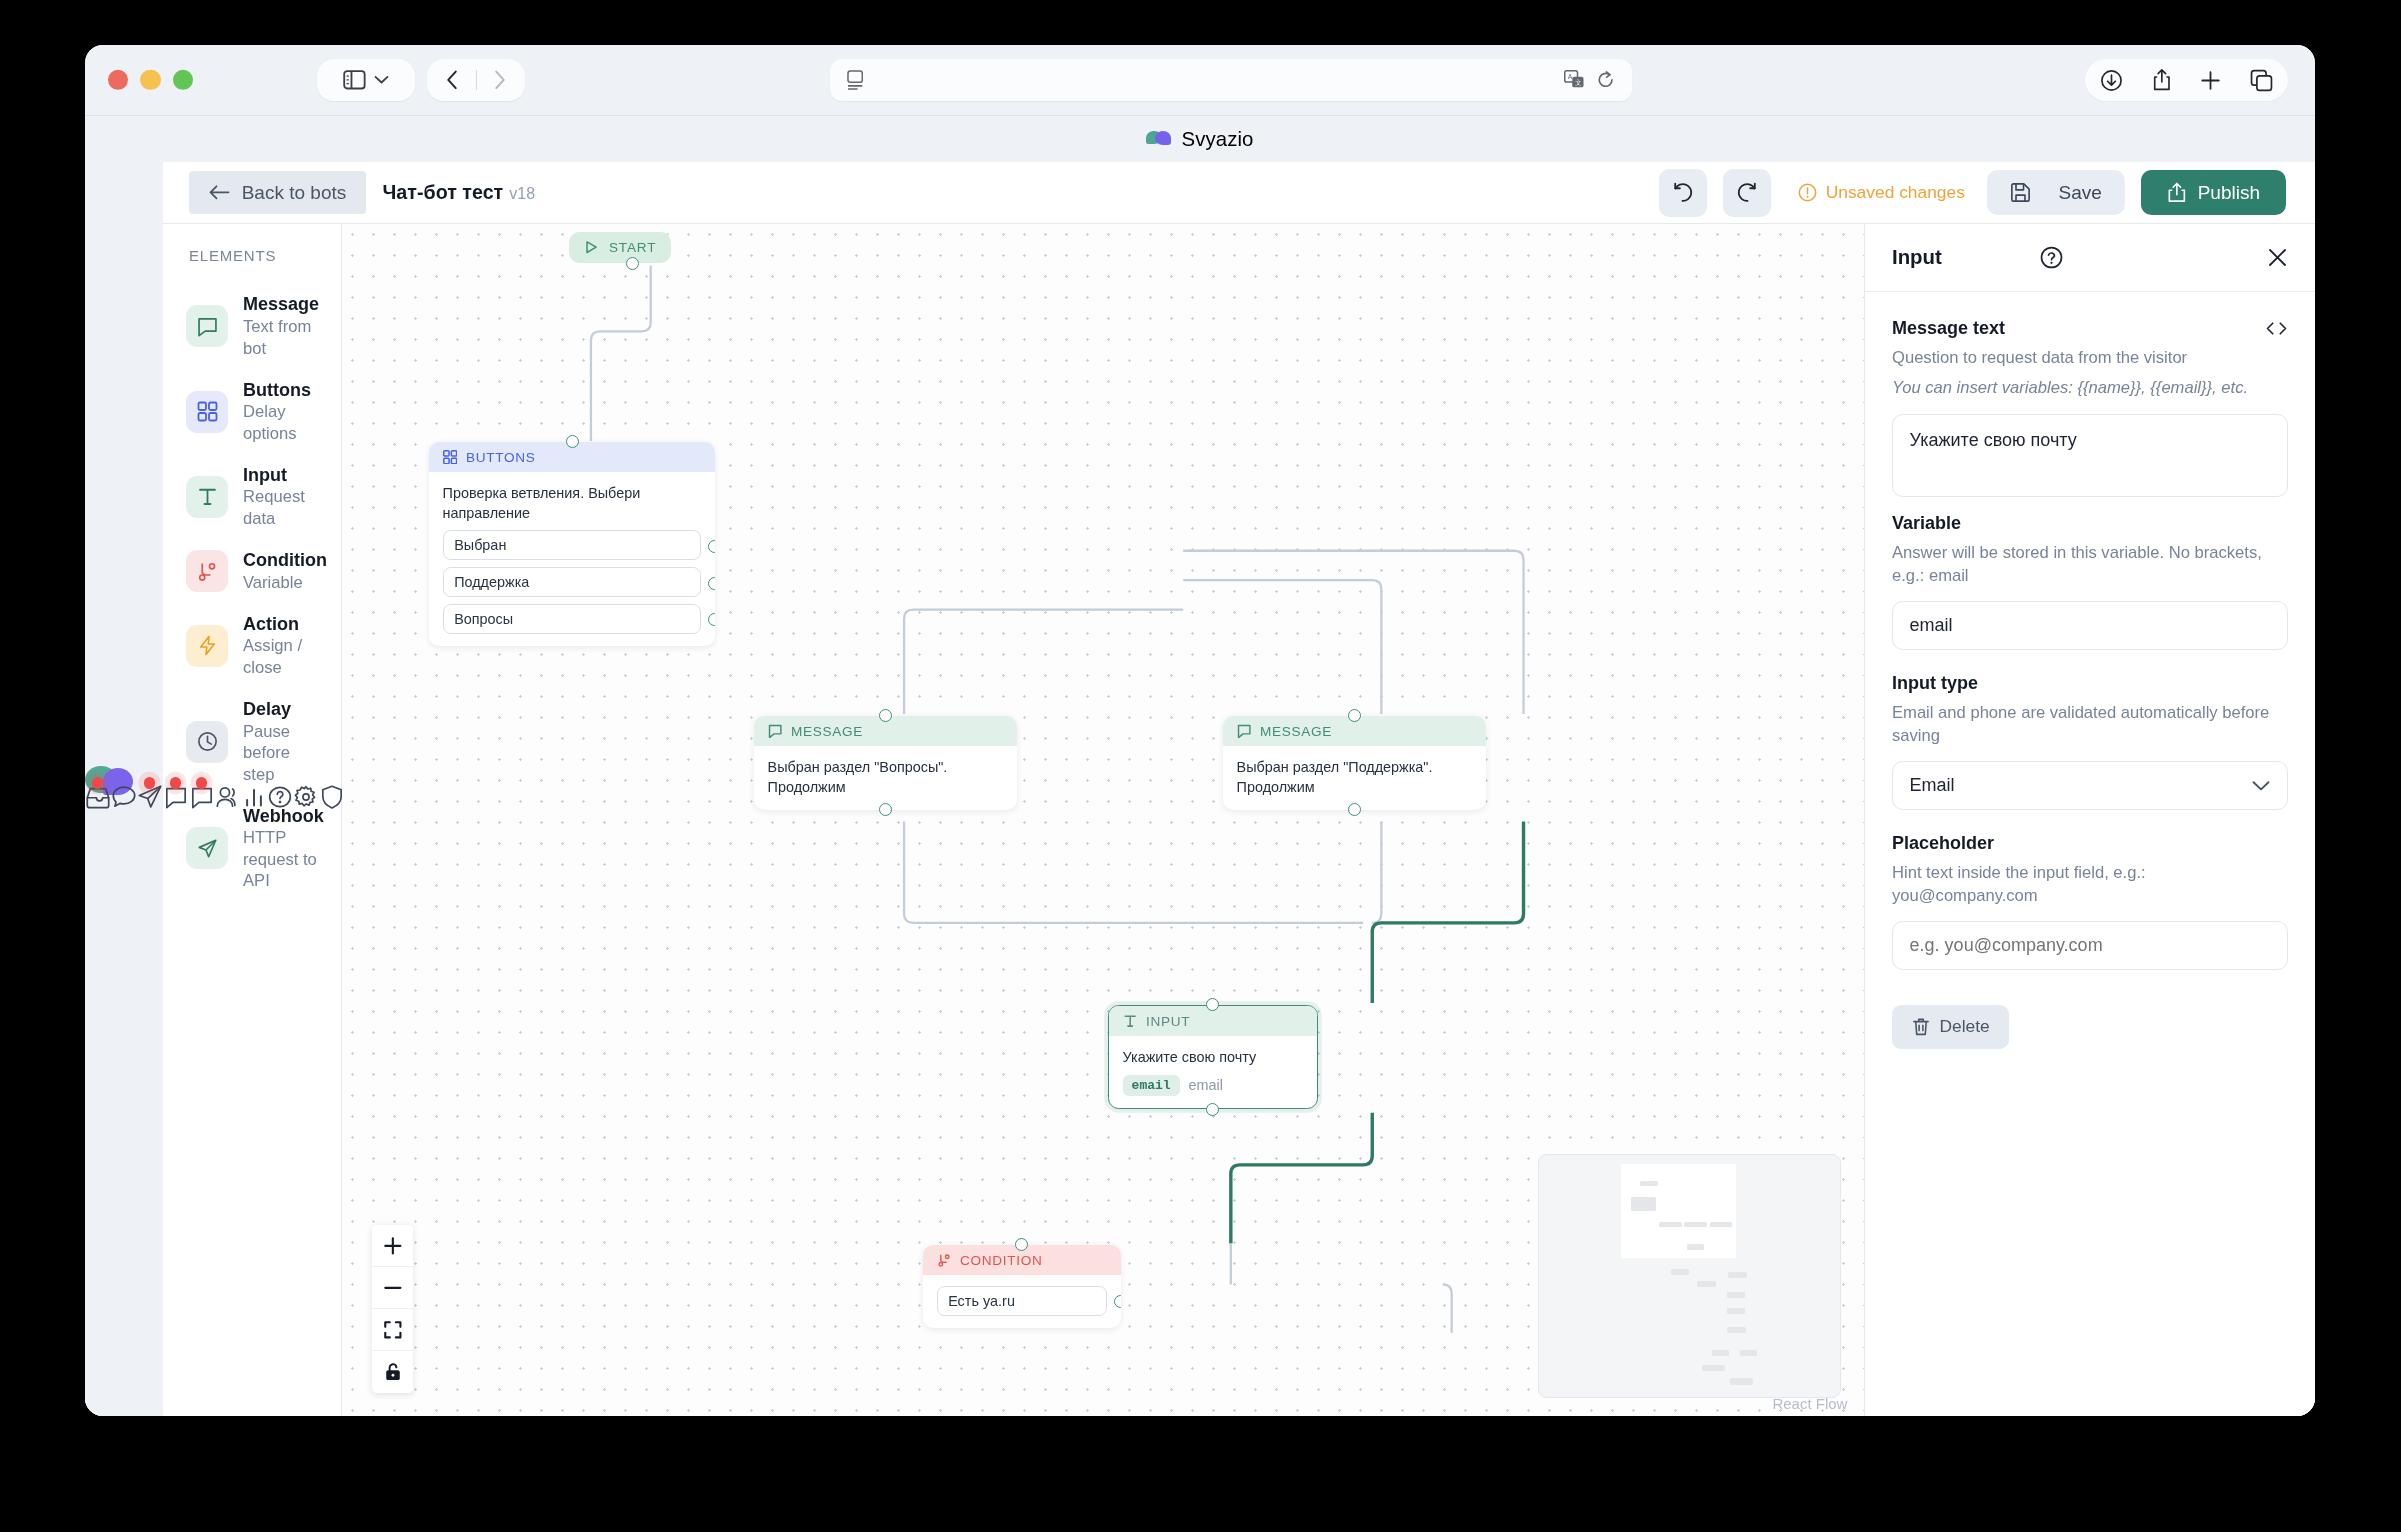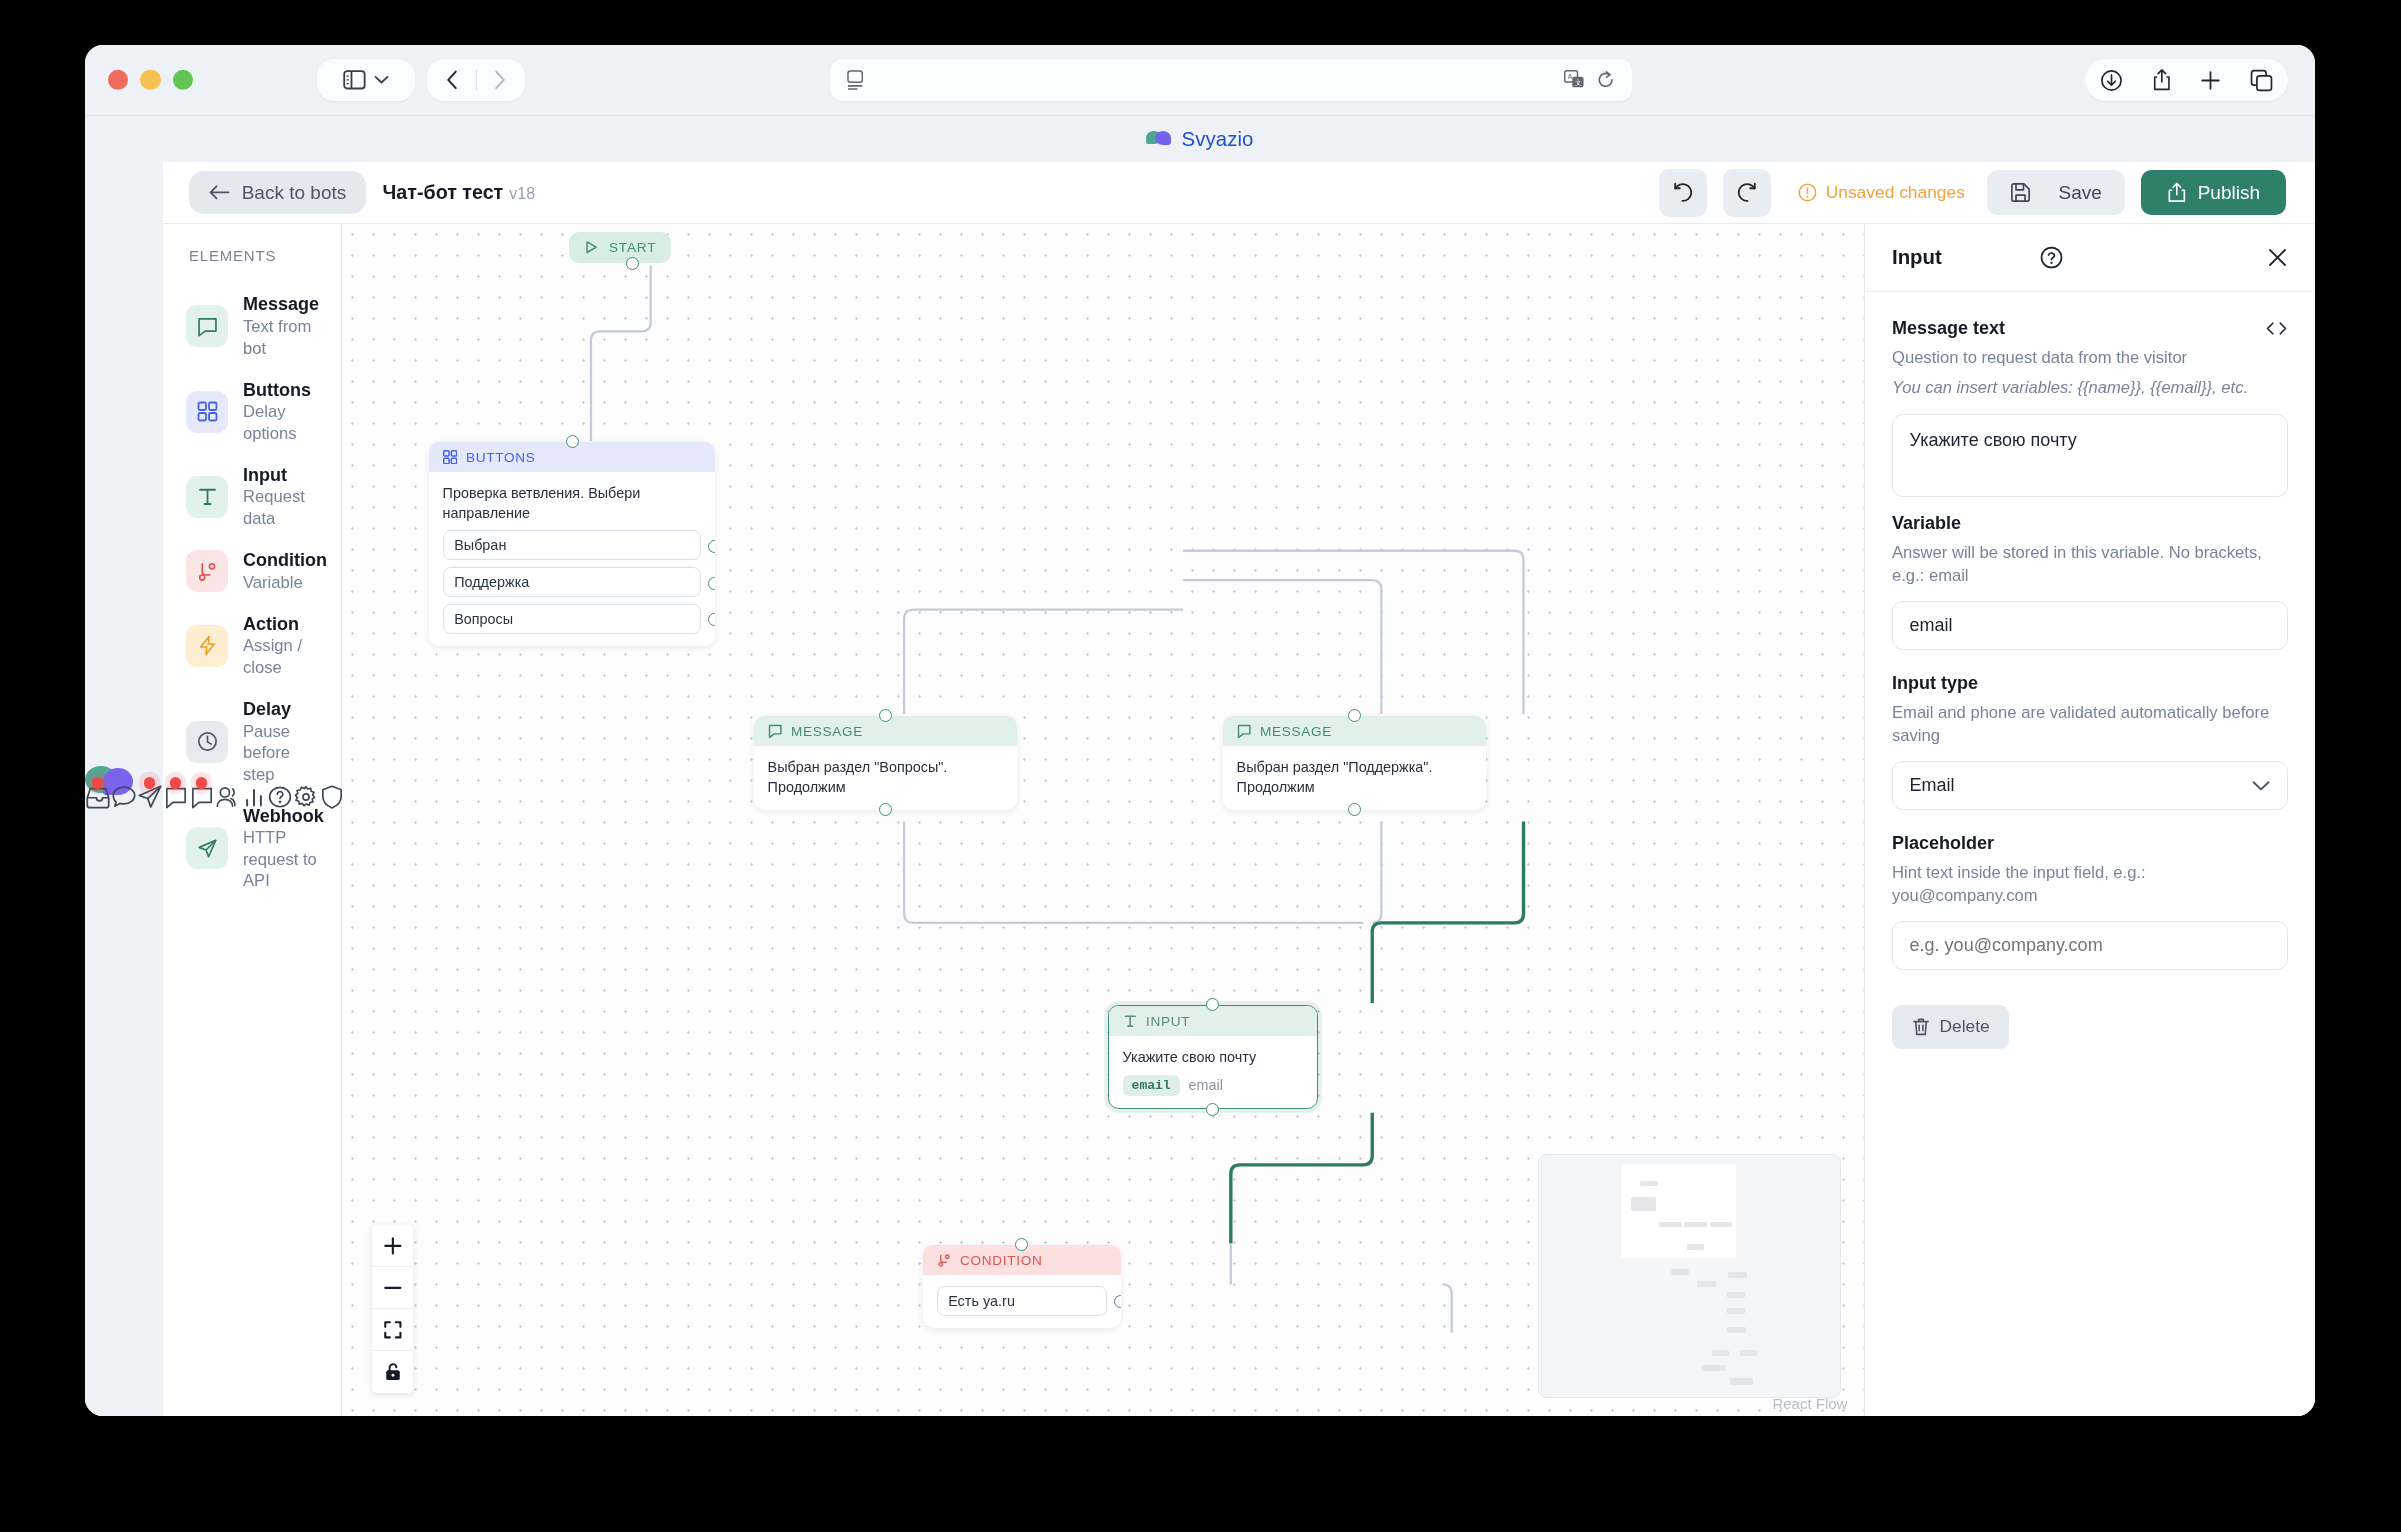--- a/index.html
+++ b/index.html
@@ -70,21 +70,21 @@
   }
 
   
   .tabstrip {
     height: 47px;
     background: #eef1f5;
     border-top: 0.8px solid #dde2e9;
     display: flex; align-items: center; justify-content: center;
     gap: 9px;
   }
-  .tab-title { font-size: 20.4px; color: #1d4ed8; letter-spacing: 0.1px; }
+  .tab-title { font-size: 20.4px; color: #000000; letter-spacing: 0.1px; }
   .logo-bubbles { position: relative; width: 26px; height: 19.7px; }
   .logo-bubbles .b1, .logo-bubbles .b2 {
     position: absolute; width: 16px; height: 13.6px; border-radius: 50% 50% 50% 20%;
   }
   .logo-bubbles .b1 { left: 0; top: 1.5px; background: #4da595; }
   .logo-bubbles .b2 { left: 9px; top: 2.3px; background: #7661ea; border-radius: 50% 50% 20% 50%; }
 
   
   .app {
     position: relative;
@@ -155,21 +155,21 @@
     height: 62px;
     background: #fff;
     border-bottom: 0.8px solid #e6eaf0;
     display: flex; align-items: center;
     padding: 0 29px 0 26px;
     gap: 16.6px;
     flex-shrink: 0;
   }
   .back-btn {
     display: flex; align-items: center; gap: 12px;
-    background: #e4e9f0; border: none; border-radius: 15px;
+    background: #e4e9f0; border: none; border-radius: 4px;
     padding: 10.6px 19.7px;
     font-size: 19px; color: #4a5568;
     font-family: inherit; cursor: pointer;
   }
   .bot-title { font-size: 19.7px; font-weight: 700; color: #151b26; }
   .bot-version { font-size: 16px; color: #97a1b2; margin-left: 6px; font-weight: 400; }
   .appbar-spacer { flex: 1; }
 
   .icon-btn {
     width: 48px; height: 48px; border-radius: 10.6px;

